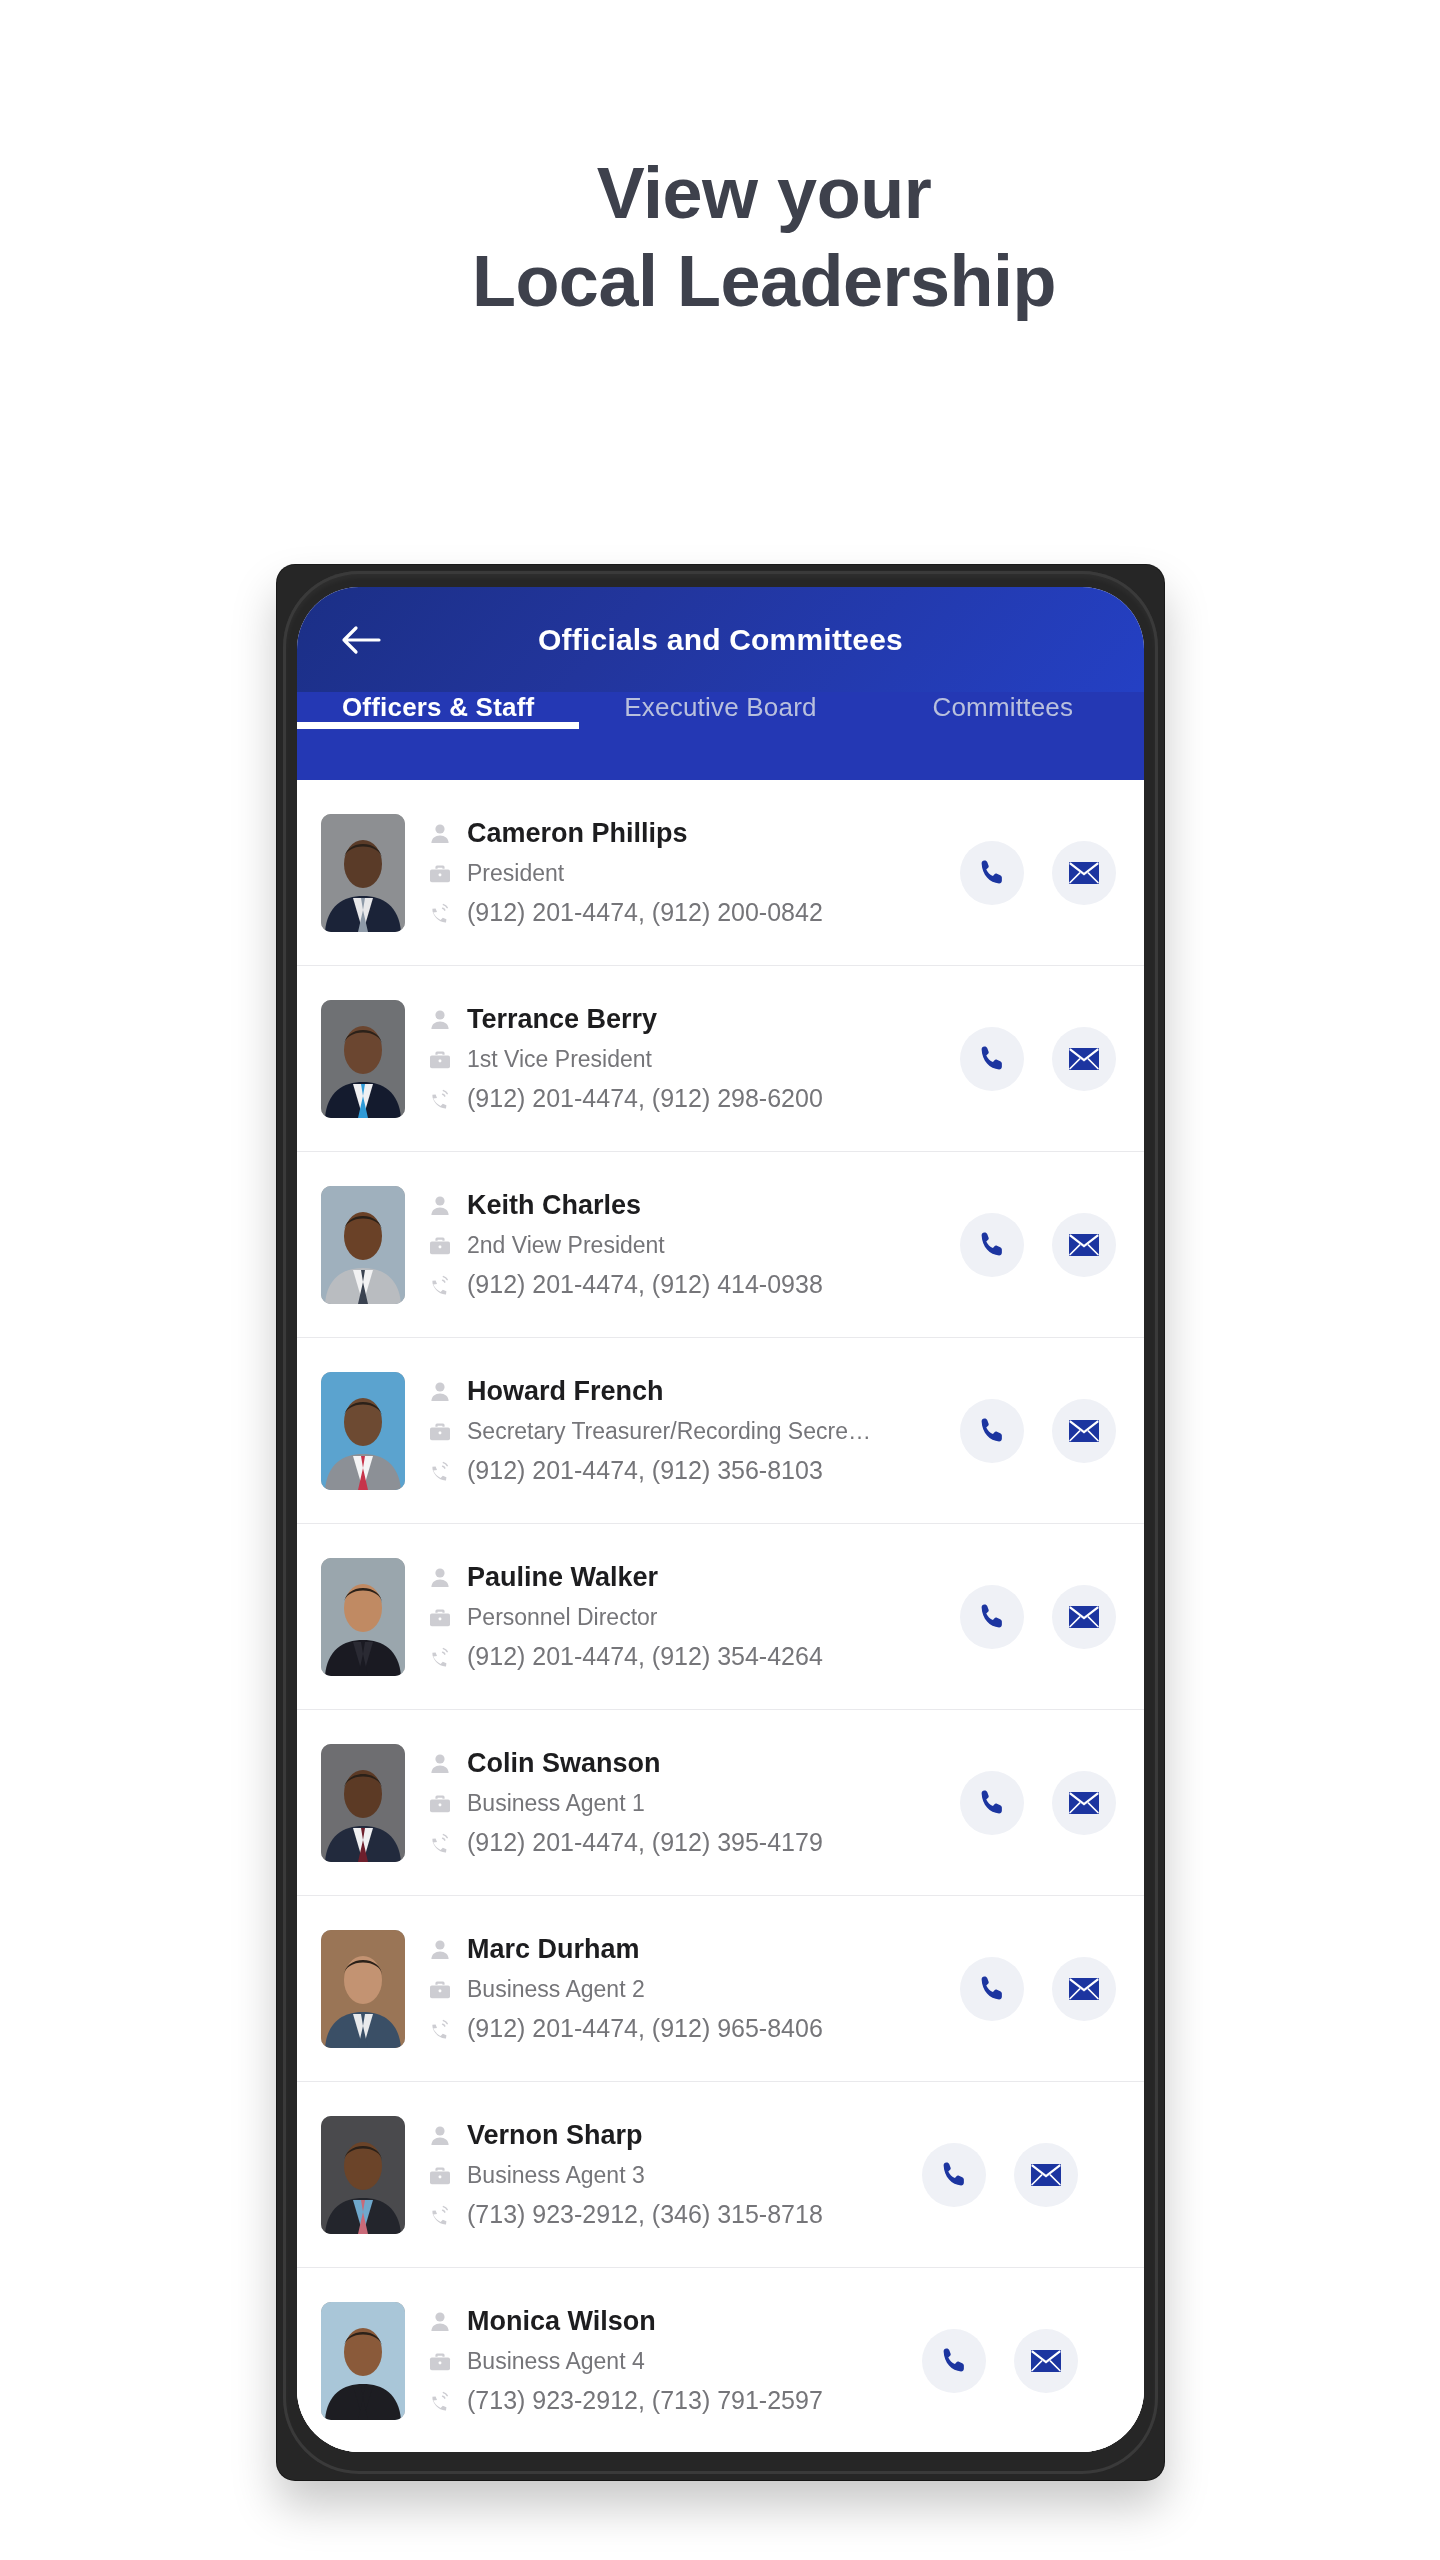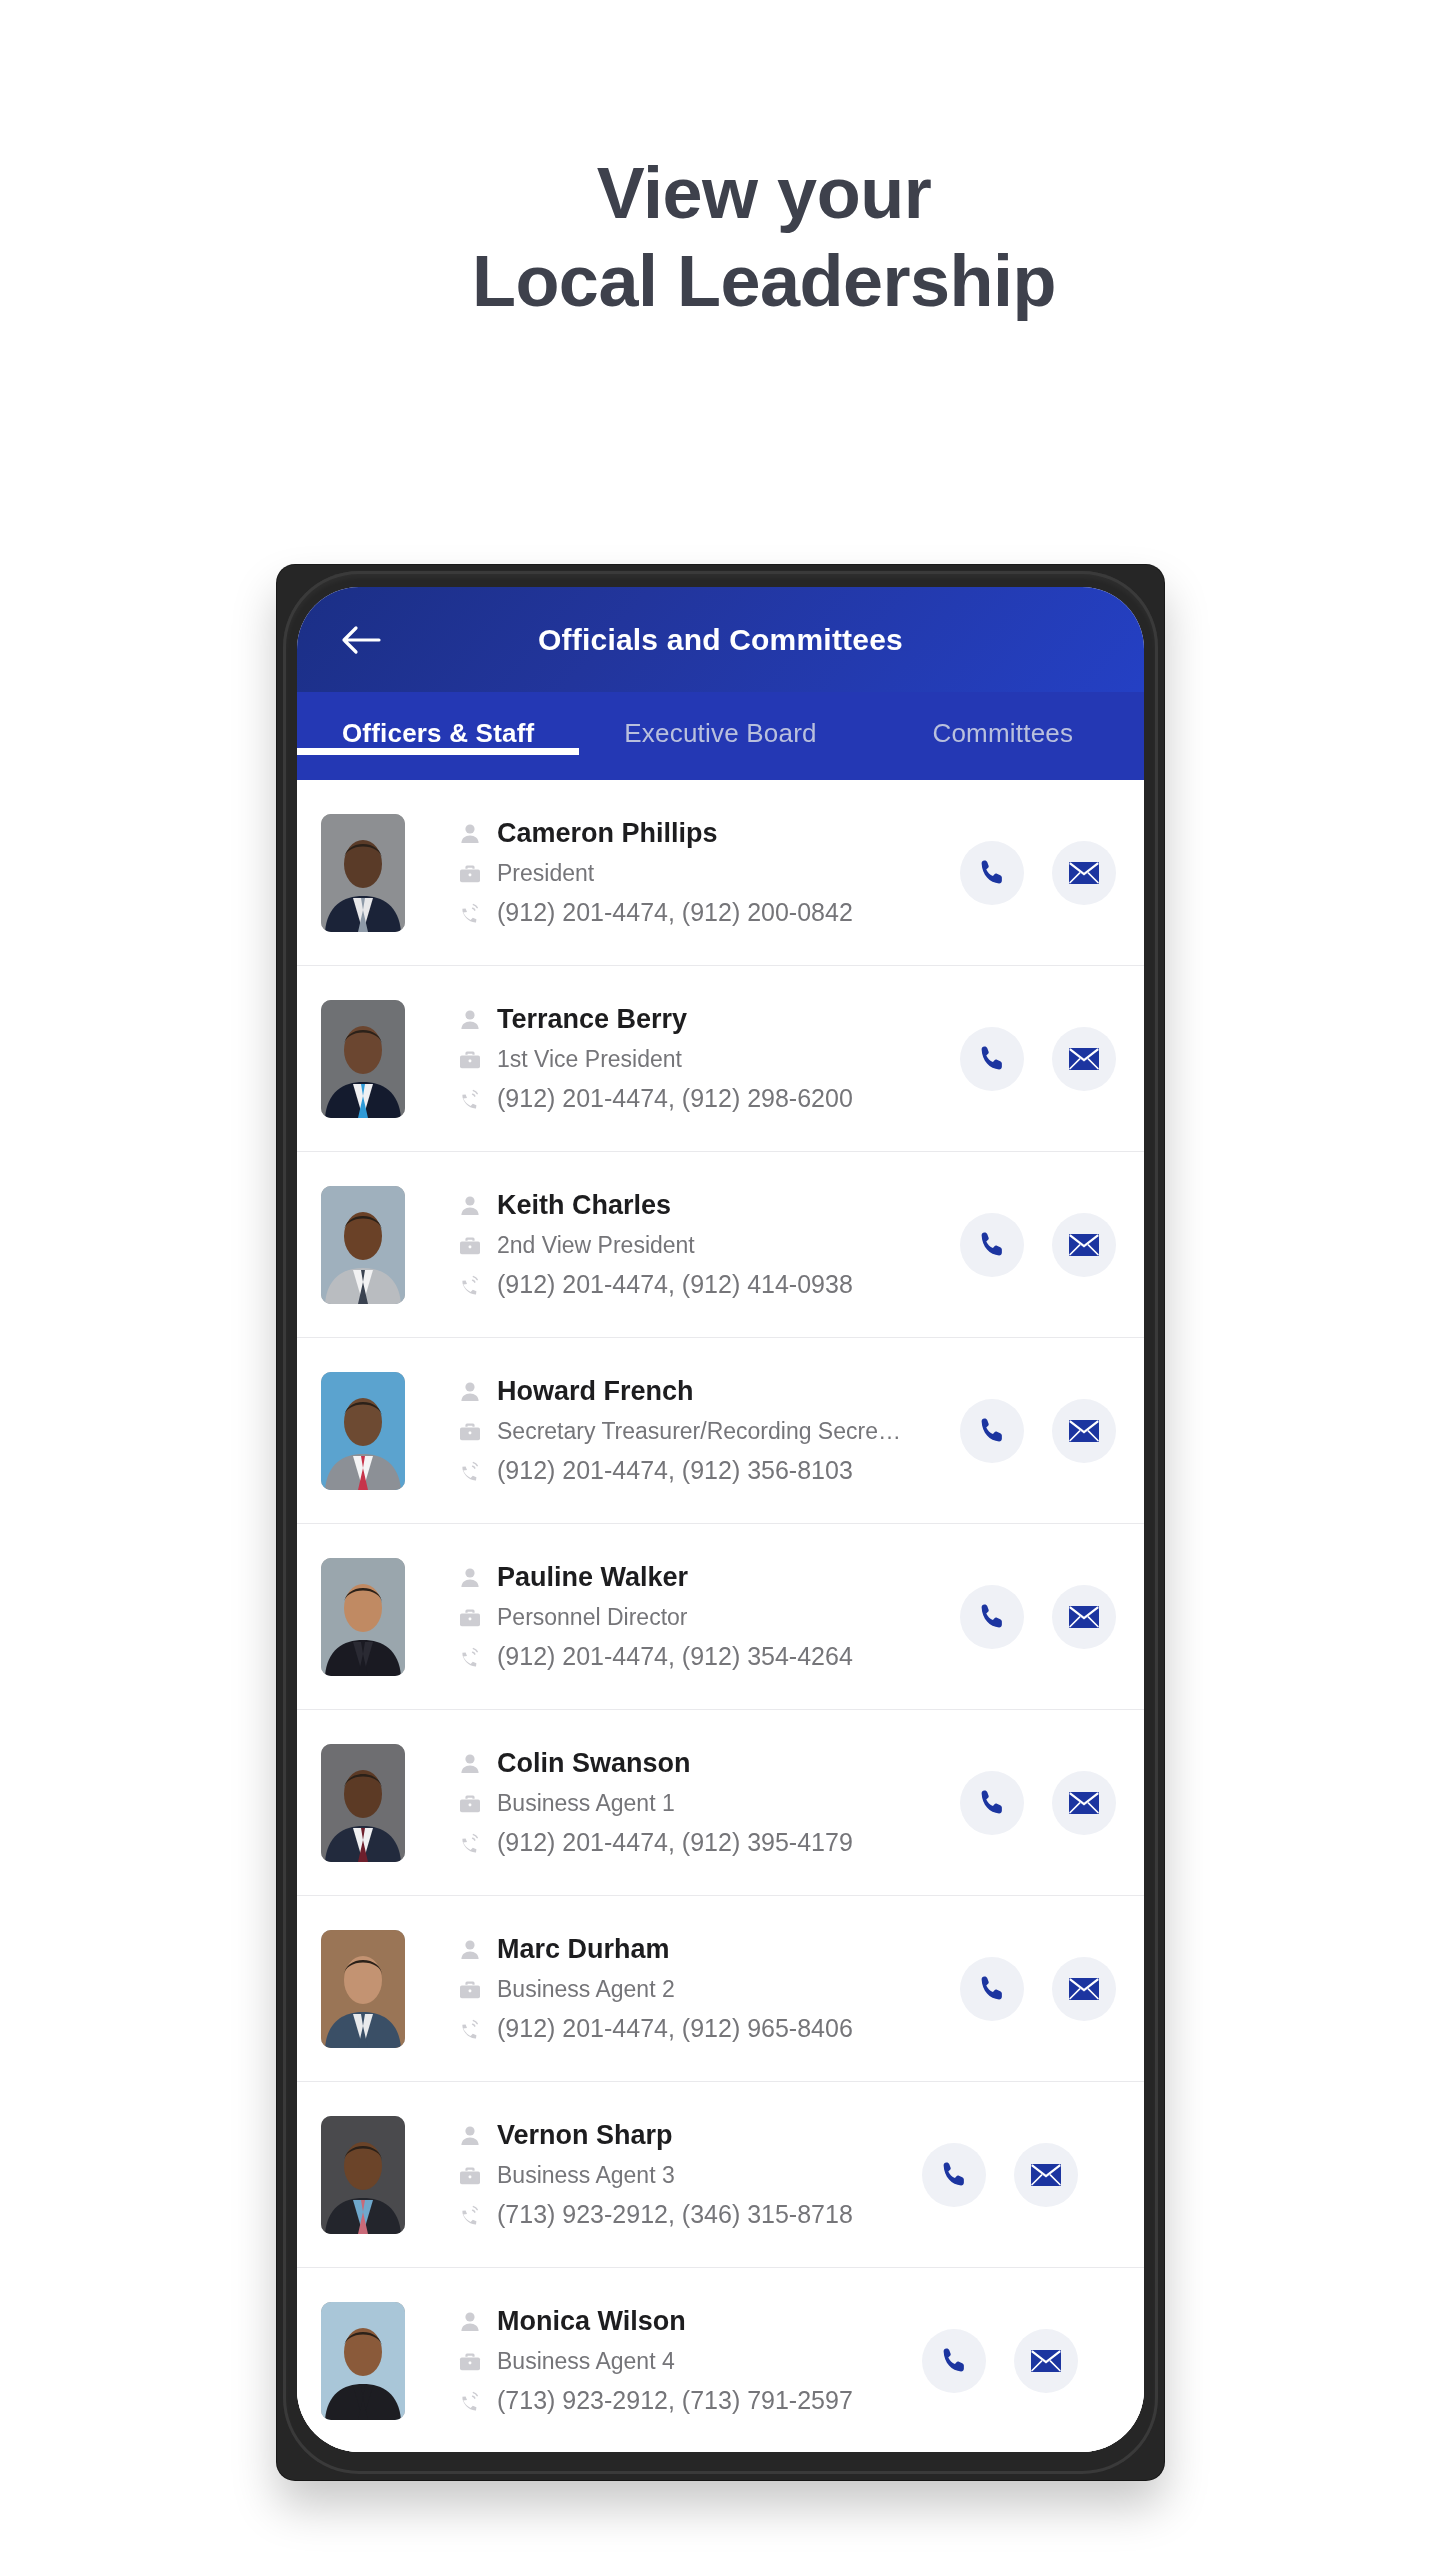--- a/index.html
+++ b/index.html
@@ -64,21 +64,21 @@
   .appbar-title {
     width:100%; text-align:center;
     color:#ffffff; font-size:30px; font-weight:bold;
     letter-spacing:0.2px;
   }
 
   
   .tabbar {
     flex:0 0 88px; height:88px;
     background:#2438b4;
-    display:flex; align-items:center;
+    display:flex; align-items:flex-start;
   }
   .tab {
     flex:1 1 0;
     display:flex; align-items:center; justify-content:center;
     position:relative;
     cursor:pointer;
     padding-bottom:6px;
   }
   .tab-label {
     font-size:26px; color:#b9c0dd; font-weight:normal;
@@ -101,21 +101,21 @@
     background:#ffffff;
   }
   .thumb {
     flex:0 0 84px; width:84px; height:118px;
     border-radius:10px;
     overflow:hidden;
     background:#9a9a9a;
     position:relative;
   }
   .thumb svg { display:block; width:100%; height:100%; }
-  .info { flex:1 1 auto; padding-left:22px; min-width:0;margin-left:30px; }
+  .info { flex:1 1 auto; padding-left:22px; min-width:0; }
   .info-line {
     display:flex; align-items:center;
     gap:14px;
     min-width:0;
   }
   .info-line + .info-line { margin-top:11px; }
   .mini-icon {
     flex:0 0 26px; width:26px; height:26px;
     display:flex; align-items:center; justify-content:center;
     color:#cdcdd2;

